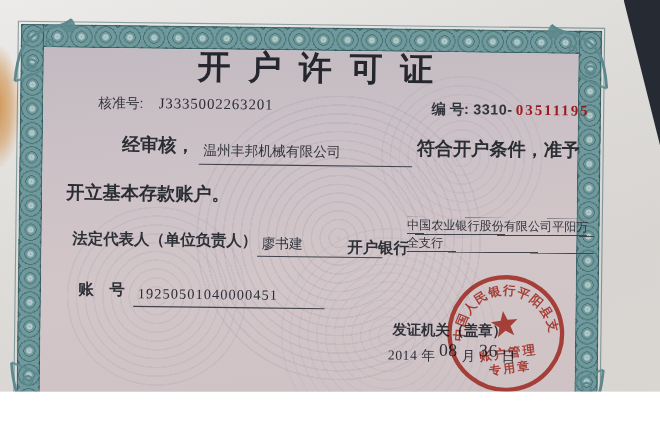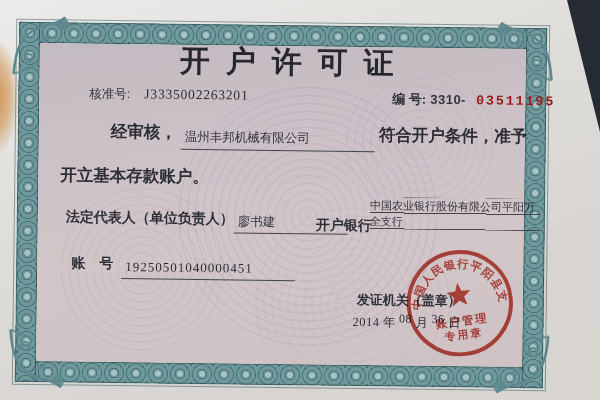--- a/index.html
+++ b/index.html
@@ -1,17 +1,17 @@
 <!DOCTYPE html>
 <html><head>
 <meta charset="utf-8">
 <style>
   html,body{margin:0;padding:0;}
   body{width:600px;height:400px;overflow:hidden;font-family:"Liberation Sans","DejaVu Sans",sans-serif;}
-  .stage{position:relative;width:600px;height:400px;overflow:hidden;
+  .stage{position:relative;width:600px;height:356px;overflow:hidden;
     background:linear-gradient(160deg,#ecebe9 0%,#dfddda 40%,#d7d4d1 75%,#d9d6d2 100%);}
   
   .backdrop-dark{position:absolute;right:0;top:0;width:600px;height:400px;
     clip-path:polygon(94.5% 0,100% 0,100% 33%);background:#262b33;}
   .backdrop-warm{position:absolute;left:0;top:42px;width:18px;height:110px;
     background:radial-gradient(ellipse at -4px 50%,#d0914d 0%,rgba(208,145,77,.55) 45%,rgba(208,145,77,0) 75%);}
   
   .cert{position:absolute;left:14px;top:22px;width:534px;height:366px;
     transform:rotate(.7deg);transform-origin:50% 50%;}
   .frame-outline{position:absolute;inset:0;border:1px solid rgba(58,98,102,.55);}
@@ -53,22 +53,22 @@
   .sans{font-family:"Liberation Sans","DejaVu Sans",sans-serif;text-align:right;}
   .title{position:absolute;left:0;right:0;top:20px;margin:0;text-align:center;
     font-family:"Liberation Serif","DejaVu Serif",serif;font-size:30px;font-weight:700;
     letter-spacing:16px;padding-left:24px;color:#26272e;}
   .row{position:absolute;white-space:nowrap;color:#33353c;}
   .r-approval{left:74px;top:66px;font-size:12.5px;}
   .r-approval .val{font-family:"Liberation Serif","DejaVu Serif",serif;font-size:13.5px;
     color:#2c2e36;margin-left:14px;letter-spacing:.8px;}
   .r-serial{left:377px;top:67px;font-size:13px;font-weight:600;}
   .r-serial .pre{margin-left:4px;letter-spacing:.5px;}
-  .r-serial .red{font-family:Liberation Mono, monospace;color:#9c1a1e;
-    font-weight:700;letter-spacing:1.8px;margin-left:10px;font-size:13.5px;}
+  .r-serial .red{font-family:Liberation Serif, serif;color:#9c1a1e;
+    font-weight:700;letter-spacing:1.8px;margin-left:3px;font-size:13.5px;}
   .r-body1{left:96px;top:101px;font-size:16.5px;font-weight:600;color:#2b2d34;}
   .u-company{display:inline-block;font-family:"Liberation Serif","DejaVu Serif",serif;
     font-size:12.5px;font-weight:400;color:#32343c;min-width:188px;
     border-bottom:1px solid #42444c;padding:0 2px 3px 4px;vertical-align:-3px;margin:0 4px;}
   .r-body2{left:46px;top:145px;font-size:16.5px;font-weight:600;color:#2b2d34;}
   .r-legal{left:52px;top:189px;font-size:14px;font-weight:600;color:#2e3038;}
   .u-name{display:inline-block;font-family:"Liberation Serif","DejaVu Serif",serif;
     font-size:12.5px;font-weight:400;color:#32343c;min-width:108px;
     border-bottom:1px solid #42444c;padding:0 2px 2px 4px;vertical-align:-2px;}
   .r-banklabel{left:302px;top:194px;font-size:14px;font-weight:600;color:#2e3038;}
@@ -76,21 +76,21 @@
     font-family:"Liberation Serif","DejaVu Serif",serif;font-size:11px;line-height:16px;
     color:#32343c;white-space:normal;
     background-image:repeating-linear-gradient(180deg,rgba(0,0,0,0) 0 15px,#42444c 15px 16px);}
   .r-account{left:58px;top:235px;font-size:14px;font-weight:600;color:#2e3038;}
   .u-acct{display:inline-block;font-family:"Liberation Serif","DejaVu Serif",serif;
     font-size:13px;font-weight:400;color:#2c2e36;letter-spacing:1px;min-width:168px;
     border-bottom:1px solid #42444c;padding:0 2px 3px 4px;vertical-align:-3px;margin-left:8px;}
   .r-issuer{left:344px;top:268px;font-size:13px;font-weight:600;color:#2e3038;}
   .r-date{left:340px;top:291px;font-size:12.5px;color:#2e3038;}
   .r-date .num{font-family:Liberation Serif, serif;letter-spacing:.5px;}
-  .r-date .sup{position:relative;top:-4px;font-size:12px;}
+  .r-date .sup{position:relative;top:-4px;font-size:16px;}
   .seal{position:absolute;left:388px;top:220px;width:118px;height:118px;
     transform:rotate(-8deg);opacity:.88;mix-blend-mode:multiply;}
 </style>
 </head>
 <body>
 
 <div class="stage">
   <div class="backdrop-dark"></div>
   <div class="backdrop-warm"></div>
 

